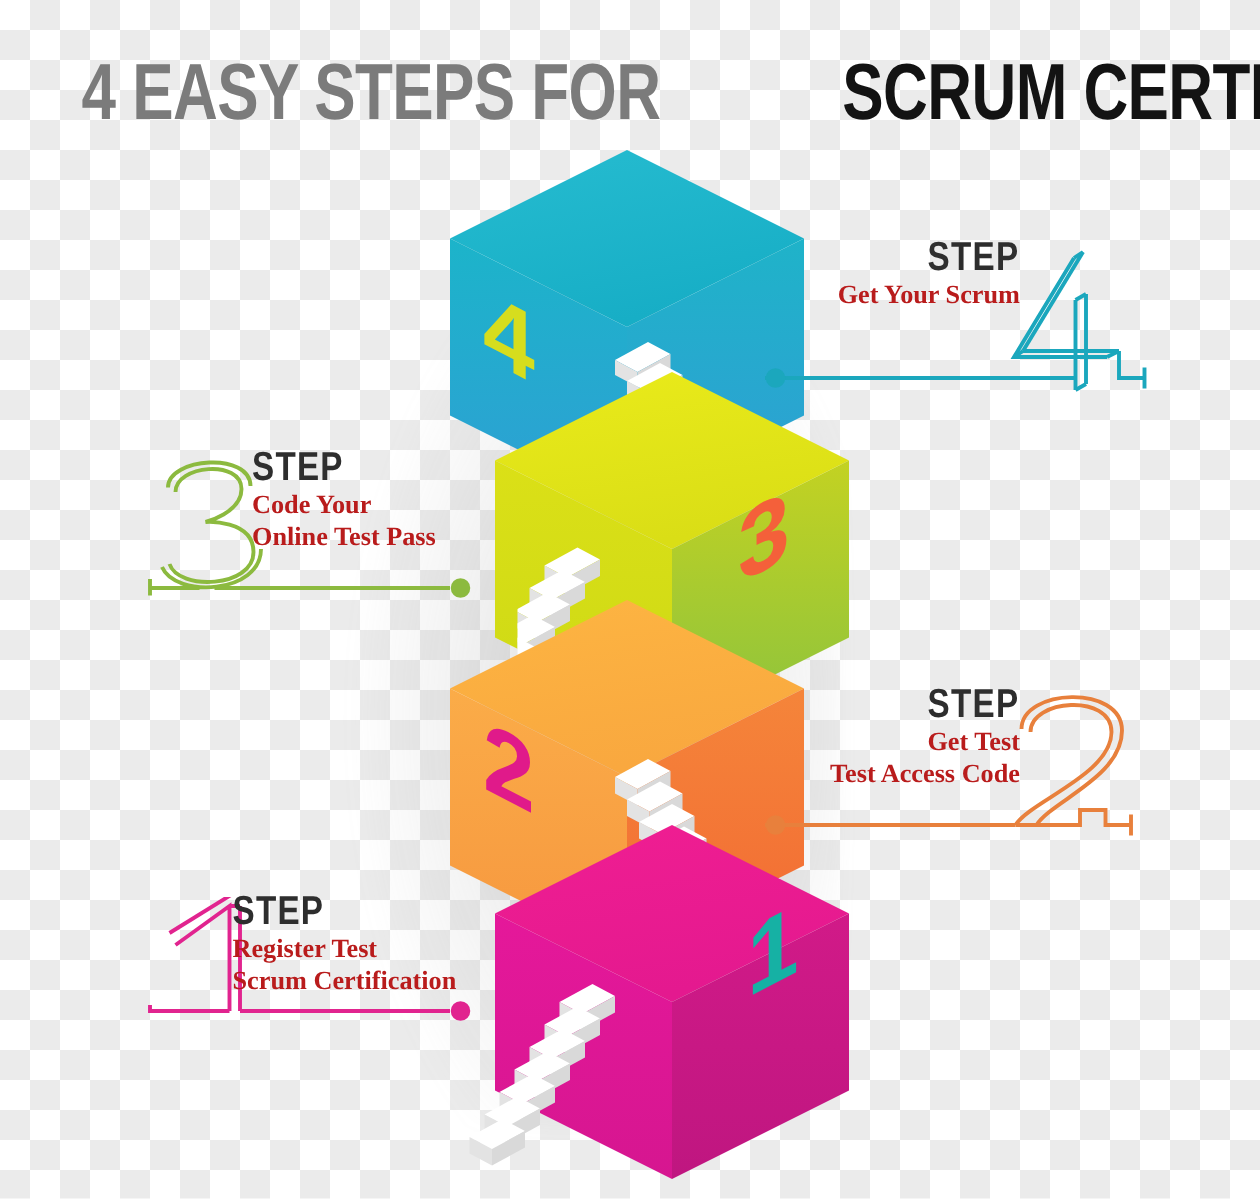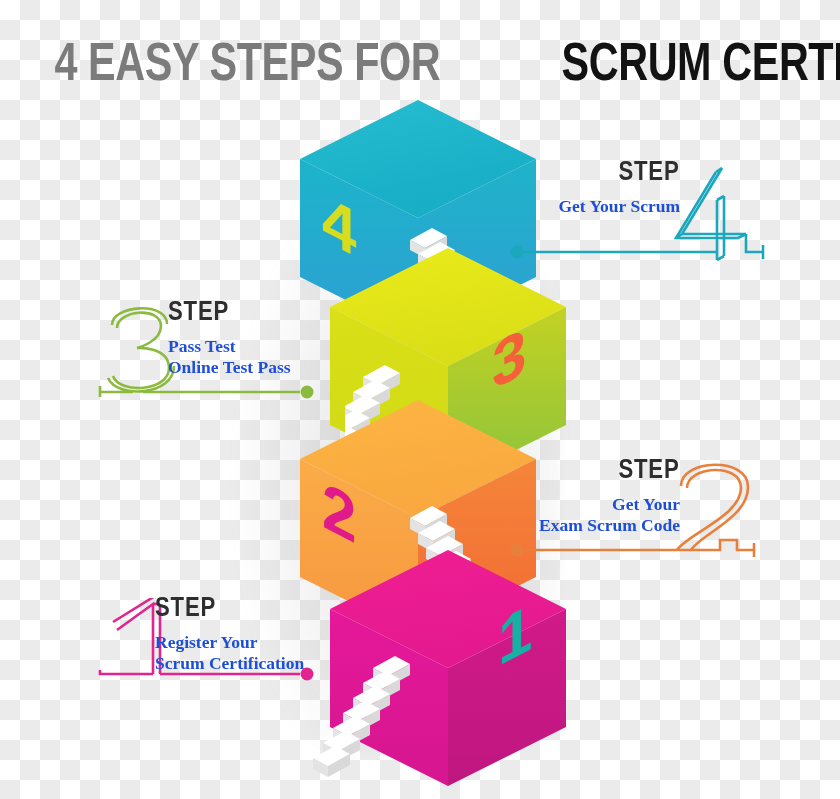--- a/index.html
+++ b/index.html
@@ -75,22 +75,22 @@
     display:inline-block;
     transform-origin:left center;
     line-height:1;
   }
   .callout.right .step-word{transform-origin:right center;}
   .callout .desc{
     font-family:"Liberation Serif",serif;
     font-weight:700;
     font-size:17.5px;
     line-height:1.22;
-    color:#1d4ed8;
-    margin-top:11px;
+    color:#b91c1c;
+    margin-top:1px;
     white-space:nowrap;
   }
   .callout.right{text-align:right;}
   .callout.left{text-align:left;}
   .bignum-svg{position:absolute;pointer-events:none;}
 </style>
 </head>
 <body>
 
 <div class="stage">
@@ -337,59 +337,59 @@
         <path d="M5 86 L5 97"></path>
         <path d="M5 92 L38 92"></path>
         <path d="M48 92 L205 92"></path>
       </g>
       <circle cx="212" cy="92" r="6.5" fill="#8cba3f"></circle>
     </svg>
   </div>
   <div class="callout left" style="left:168px;top:298px;width:250px;">
     <div class="step-word">STEP</div>
     <div class="desc">
-      <div>Pass Test</div>
+      <div>Code Your</div>
       <div>Online Test Pass</div>
     </div>
   </div>
 
   <div class="bignum-svg" style="left:505px;top:458px;">
     <svg width="270" height="105" viewBox="0 0 270 105">
       <g fill="none" stroke="#e8803c" stroke-width="2.6">
         <path d="M182 30 C182 8, 236 4, 236 30 C236 58, 182 76, 172 92"></path>
         <path d="M176 28 C176 1, 243 -2, 243 29 C243 60, 196 76, 186 92"></path>
         <path d="M172 92 L215 92 L215 82 L232 82 L232 92 L249 92"></path>
         <path d="M249 85 L249 99"></path>
         <path d="M5 92 L172 92"></path>
       </g>
       <circle cx="12" cy="92" r="6.5" fill="#e8803c"></circle>
     </svg>
   </div>
   <div class="callout right" style="left:430px;top:456px;width:250px;">
     <div class="step-word">STEP</div>
     <div class="desc">
-      <div>Get Your</div>
-      <div>Exam Scrum Code</div>
+      <div>Get Test</div>
+      <div>Test Access Code</div>
     </div>
   </div>
 
   <div class="bignum-svg" style="left:95px;top:598px;">
     <svg width="235" height="90" viewBox="0 0 235 90">
       <g fill="none" stroke="#e1248f" stroke-width="2.6">
         <path d="M22 32 L58 6 L58 76"></path>
         <path d="M18 24 L60 -2"></path>
         <path d="M65 6 L65 76"></path>
         <path d="M58 6 L65 6"></path>
         <path d="M5 72 L5 76 L58 76"></path>
         <path d="M65 76 L205 76"></path>
       </g>
       <circle cx="212" cy="76" r="6.5" fill="#e1248f"></circle>
     </svg>
   </div>
   <div class="callout left" style="left:155px;top:594px;width:250px;">
     <div class="step-word">STEP</div>
     <div class="desc">
-      <div>Register Your</div>
+      <div>Register Test</div>
       <div>Scrum Certification</div>
     </div>
   </div>
 
 </div>
 
 </body></html>

